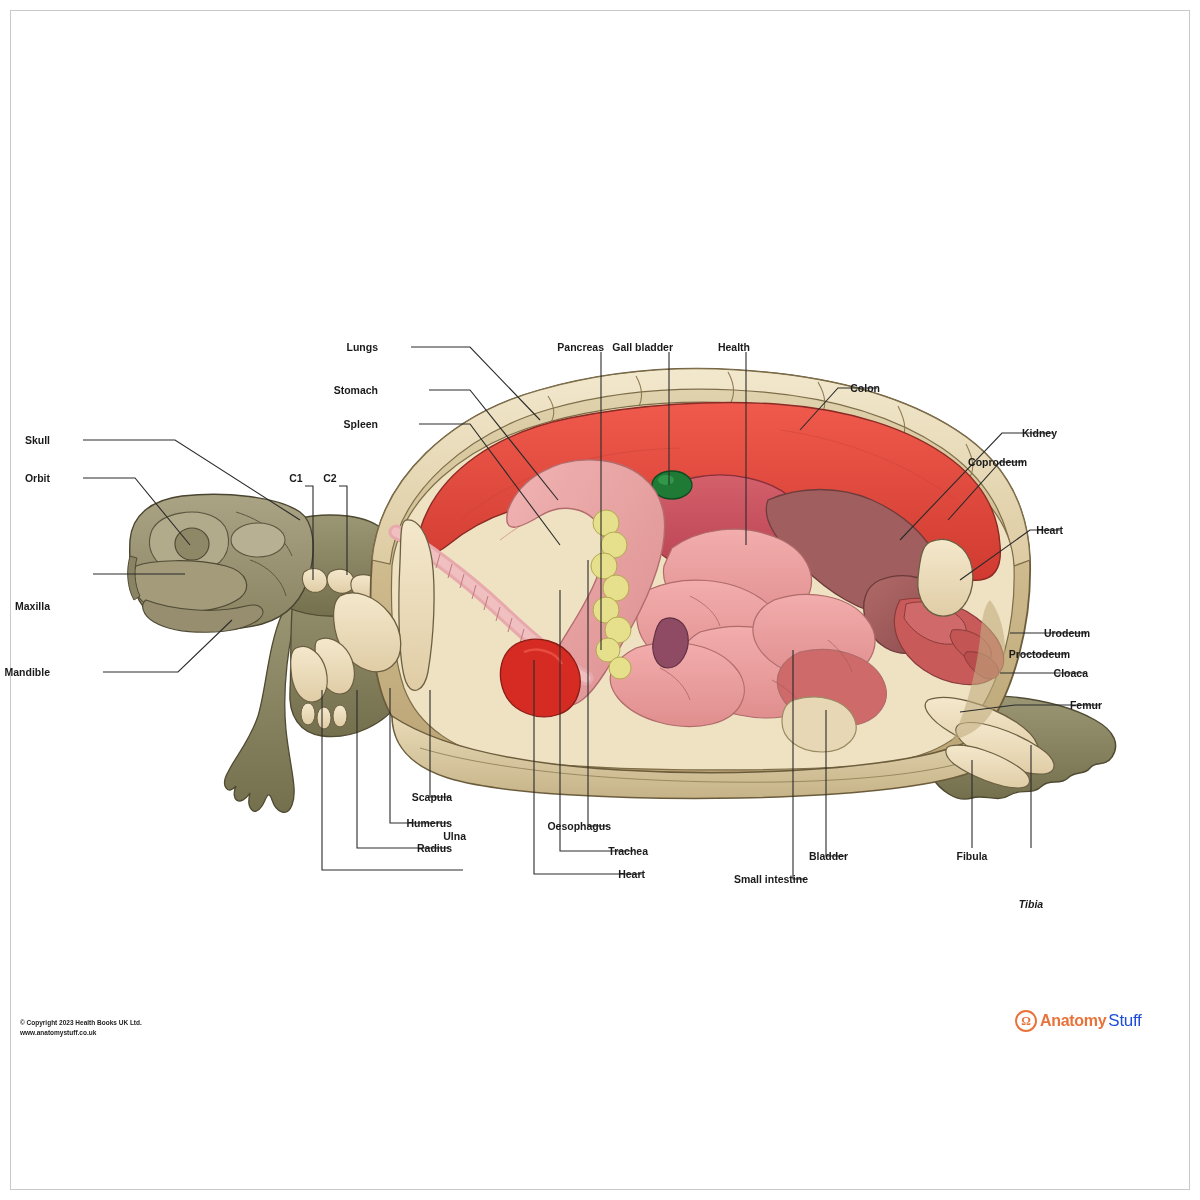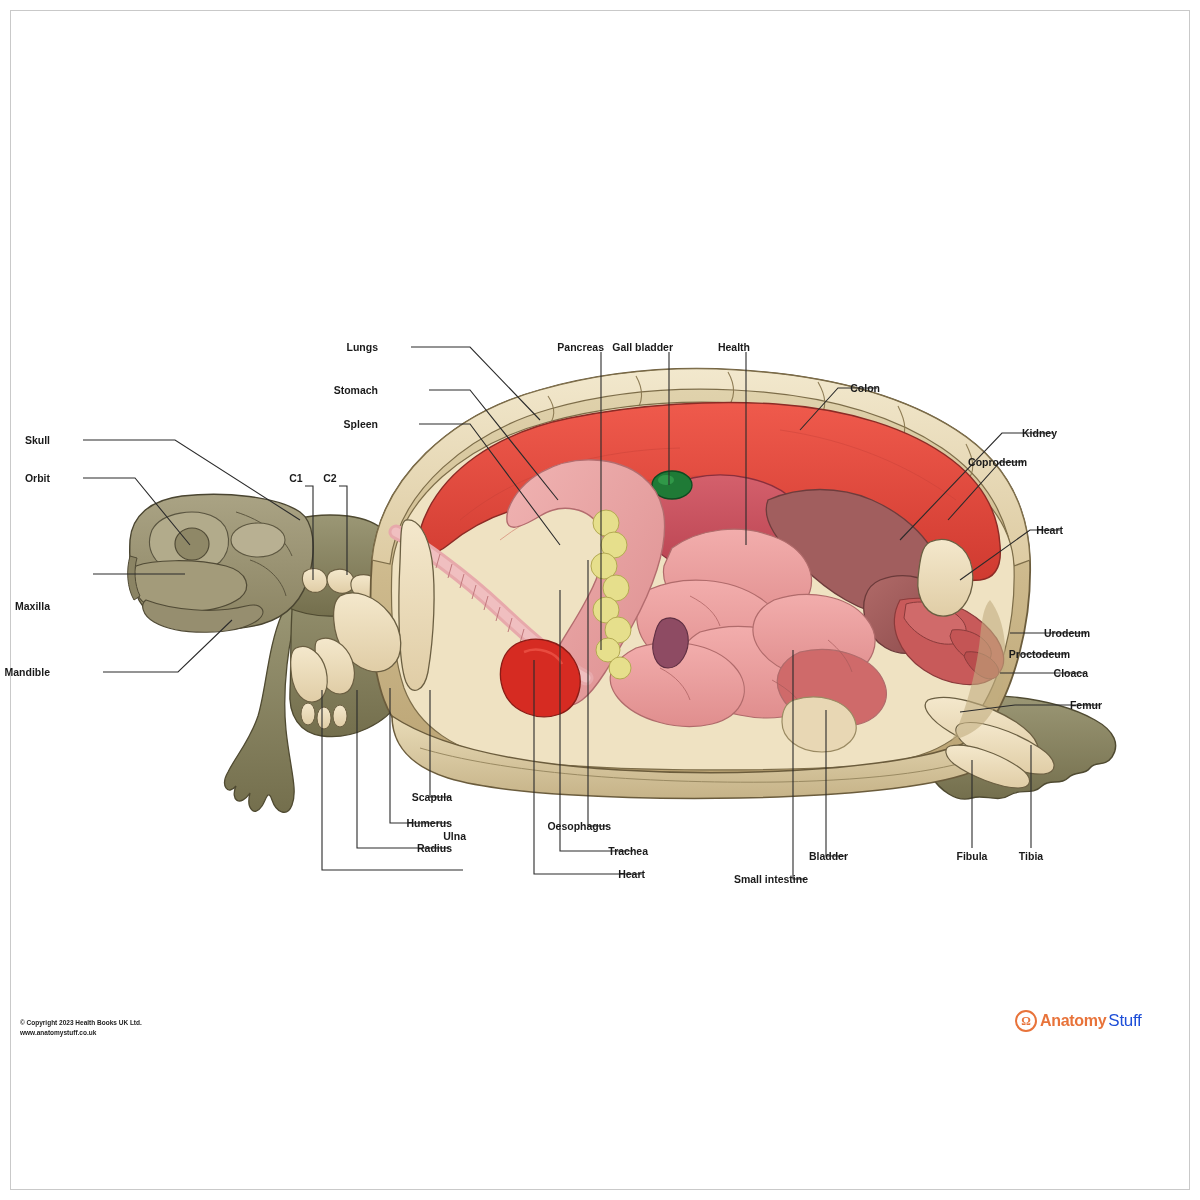--- a/index.html
+++ b/index.html
@@ -336,21 +336,21 @@
       <div class="lbl r" style="left: 452px; top: 797px;">Scapula</div>
       <div class="lbl r" style="left: 452px; top: 823px;">Humerus</div>
       <div class="lbl r" style="left: 452px; top: 848px; text-align: right;">Radius</div>
       <div class="lbl r" style="left: 466px; top: 836px;">Ulna</div>
       <div class="lbl r" style="left: 611px; top: 826px;">Oesophagus</div>
       <div class="lbl r" style="left: 636px; top: 851px; margin-left: 12px;">Trachea</div>
       <div class="lbl r" style="left: 645px; top: 874px;">Heart</div>
       <div class="lbl r" style="left: 848px; top: 856px;">Bladder</div>
       <div class="lbl r" style="left: 808px; top: 879px;">Small intestine</div>
       <div class="lbl c" style="left: 972px; top: 856px;">Fibula</div>
-      <div class="lbl c" style="left: 1031px; top: 856px;">Tibia</div>
+      <div class="lbl c" style="left: 1031px; top: 904px; font-style: italic;">Tibia</div>
     </div>
 
   <div id="copy">
     <div>© Copyright 2023 Health Books UK Ltd.</div>
     <div>www.anatomystuff.co.uk</div>
   </div>
 
   <div id="logo">
     <span class="mark">
       <span class="inner">Ω</span>

